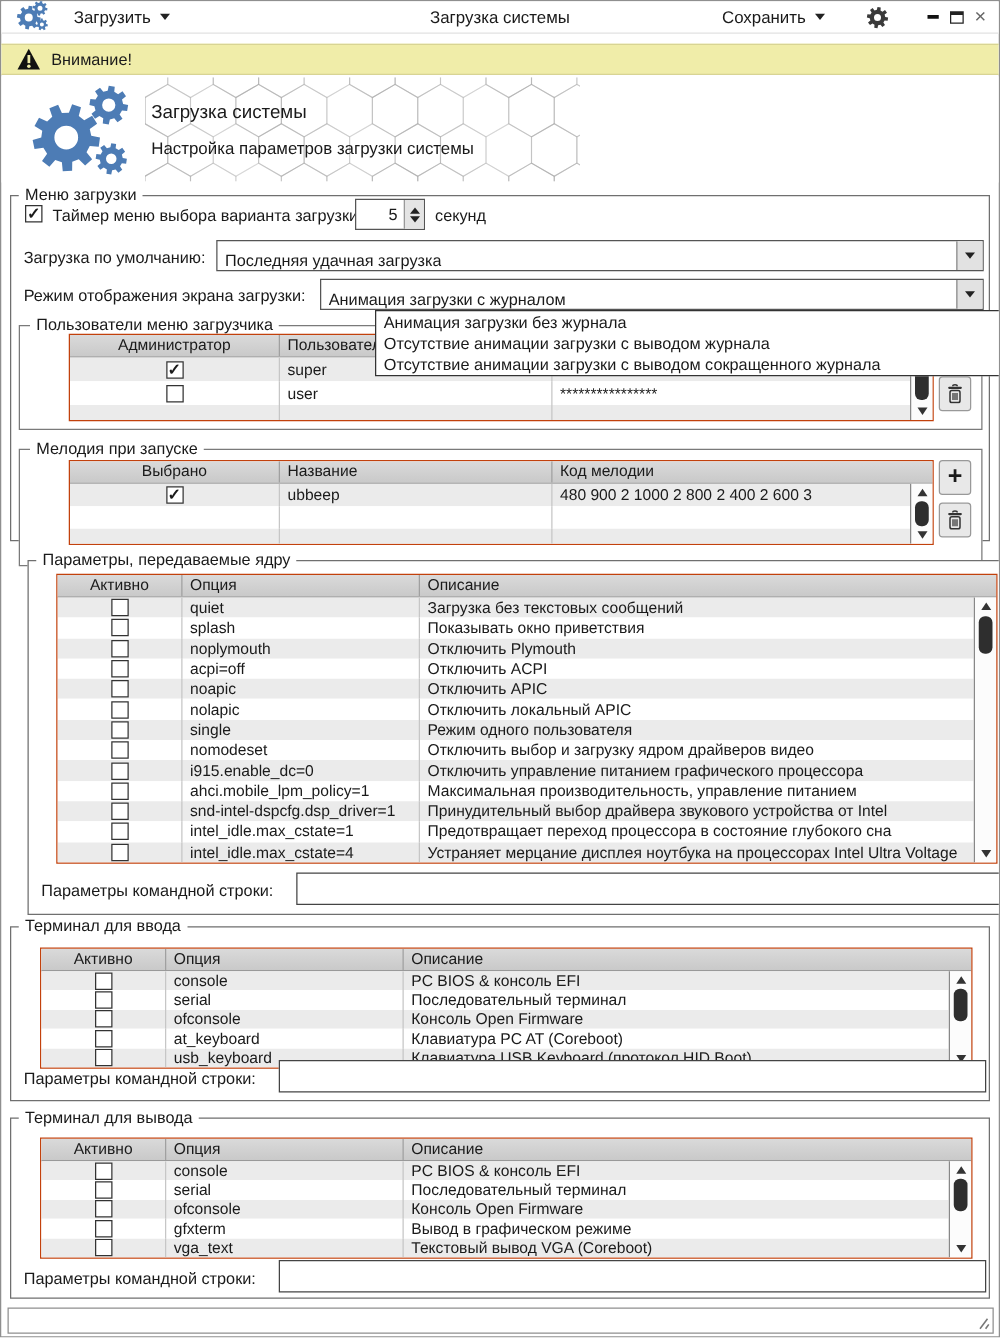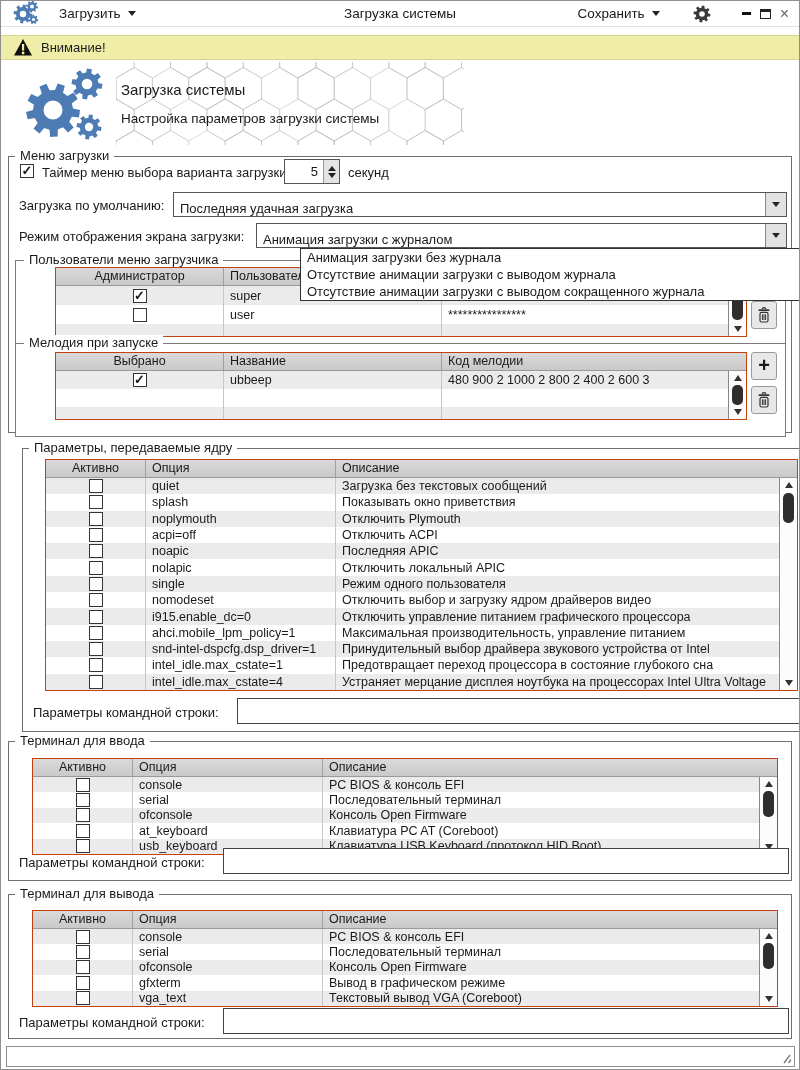--- a/index.html
+++ b/index.html
@@ -269,21 +269,21 @@
           <path d="M5.2 2 q0 -1.3 1.8 -1.3 q1.8 0 1.8 1.3" fill="none" stroke="#333" stroke-width="1.2"></path>
           <rect x="1.5" y="2.3" width="11" height="1.8" rx="0.9" fill="#333"></rect>
           <rect x="3" y="5.4" width="8" height="9.6" rx="1.5" fill="none" stroke="#333" stroke-width="1.2"></rect>
           <line x1="5.4" y1="7.3" x2="5.4" y2="13" stroke="#333" stroke-width="1"></line>
           <line x1="7" y1="7.3" x2="7" y2="13" stroke="#333" stroke-width="1"></line>
           <line x1="8.6" y1="7.3" x2="8.6" y2="13" stroke="#333" stroke-width="1"></line>
         </svg>
       </div>
     </div>
 
-    <div class="sub" style="left:6px;top:186px;width:771px;height:94px;">
+    <div class="sub" style="left:6px;top:202px;width:771px;height:94px;">
       <div class="legend" style="left:8px;">Мелодия при запуске</div>
       <div class="tbl ucols rh18" style="left:39px;top:8px;width:692px;height:68px;">
         <div class="thead">
           <div class="tcell c0 center">Выбрано</div>
           <div class="tcell c1">Название</div>
           <div class="tcell c2">Код мелодии</div>
         </div>
         <div class="tbody">
             <div class="trow alt">
               <div class="tcell c0 ccell">
@@ -370,21 +370,21 @@
               <div class="cb"></div>
             </div>
             <div class="tcell c1">acpi=off</div>
             <div class="tcell c2">Отключить ACPI</div>
           </div>
           <div class="trow alt">
             <div class="tcell c0 ccell">
               <div class="cb"></div>
             </div>
             <div class="tcell c1">noapic</div>
-            <div class="tcell c2">Последняя APIC</div>
+            <div class="tcell c2">Отключить APIC</div>
           </div>
           <div class="trow">
             <div class="tcell c0 ccell">
               <div class="cb"></div>
             </div>
             <div class="tcell c1">nolapic</div>
             <div class="tcell c2">Отключить локальный APIC</div>
           </div>
           <div class="trow alt">
             <div class="tcell c0 ccell">

